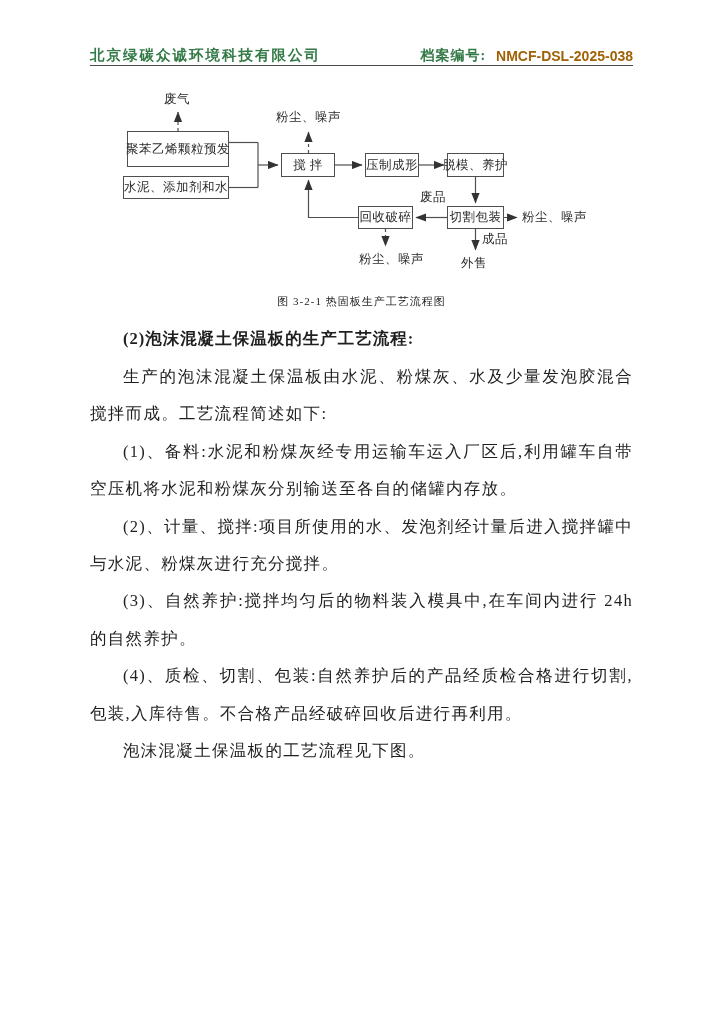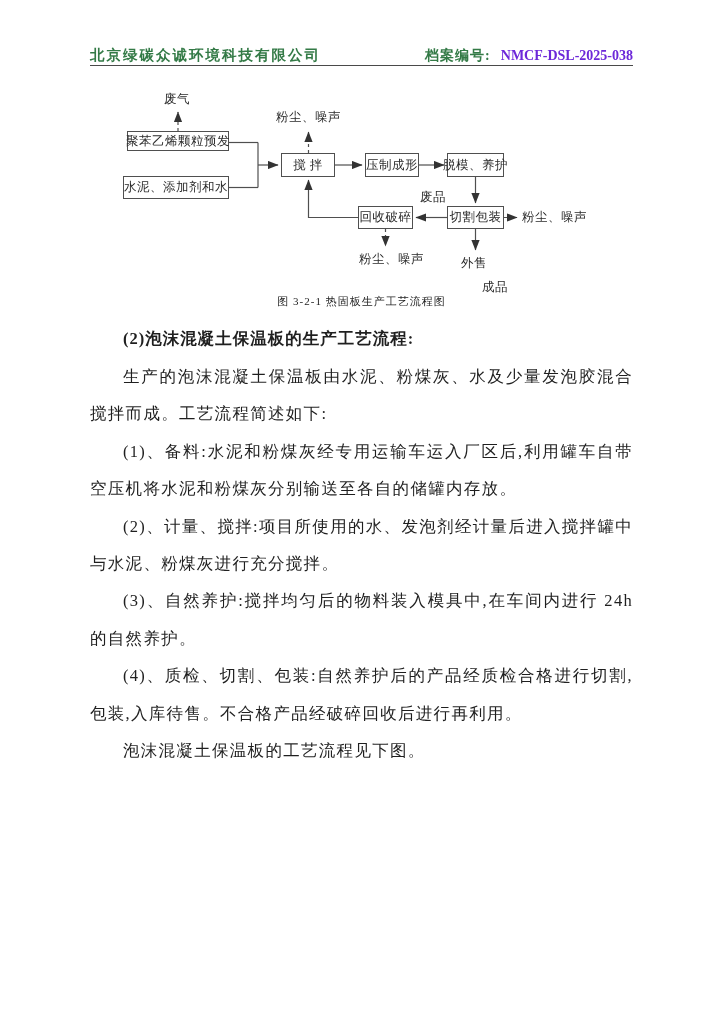--- a/index.html
+++ b/index.html
@@ -36,23 +36,23 @@
     display: flex;
     gap: 10px;
     align-items: center;
   }
   .header .archive-label {
     color: #337a46;
     font-weight: bold;
     letter-spacing: 1px;
   }
   .header .archive-no {
-    color: #6d28d9;
+    color: #a16207;
     font-weight: bold;
-    font-family: Liberation Serif, serif;
+    font-family: Liberation Sans, sans-serif;
   }
   
   .flowchart {
     position: absolute;
     left: 90px; top: 88px;
     width: 545px; height: 195px;
   }
   .flowchart svg {
     position: absolute;
     left: 0; top: 0;
@@ -154,33 +154,33 @@
 
         <g stroke-dasharray="3,3">
           <path d="M88,43 V24" marker-end="url(#arr)"></path>
           <path d="M218.5,65 V44" marker-end="url(#arr)"></path>
           <path d="M295.5,141 V158" marker-end="url(#arr)"></path>
           <path d="M414,129.5 H427" marker-end="url(#arr)"></path>
         </g>
       </g>
     </svg>
 
-    <div class="fc-box" style="left:37px; top:43px; width:102px; height:20px;">聚苯乙烯颗粒预发</div>
+    <div class="fc-box" style="left:37px; top:43px; width:102px; height:36px;">聚苯乙烯颗粒预发</div>
     <div class="fc-box" style="left:33px; top:88px; width:106px; height:23px;">水泥、添加剂和水</div>
     <div class="fc-box" style="left:191px; top:65px; width:54px; height:24px;">搅 拌</div>
     <div class="fc-box" style="left:275px; top:65px; width:54px; height:24px;">压制成形</div>
     <div class="fc-box" style="left:357px; top:65px; width:57px; height:24px;">脱模、养护</div>
     <div class="fc-box" style="left:268px; top:118px; width:55px; height:23px;">回收破碎</div>
     <div class="fc-box" style="left:357px; top:118px; width:57px; height:23px;">切割包装</div>
 
     <div class="fc-label" style="left:74px; top:3px;">废气</div>
     <div class="fc-label" style="left:186px; top:21px;">粉尘、噪声</div>
     <div class="fc-label" style="left:330px; top:101px;">废品</div>
     <div class="fc-label" style="left:432px; top:121px;">粉尘、噪声</div>
-    <div class="fc-label" style="left:392px; top:143px;margin-top:48px;">成品</div>
+    <div class="fc-label" style="left:392px; top:143px;">成品</div>
     <div class="fc-label" style="left:371px; top:167px;">外售</div>
     <div class="fc-label" style="left:269px; top:163px;">粉尘、噪声</div>
   </div>
 
   <div class="content">
     <div class="caption">图 3-2-1 热固板生产工艺流程图</div>
     <div class="heading">(2)泡沫混凝土保温板的生产工艺流程:</div>
     <p class="para">生产的泡沫混凝土保温板由水泥、粉煤灰、水及少量发泡胶混合搅拌而成。工艺流程简述如下:</p>
     <p class="para">(1)、备料:水泥和粉煤灰经专用运输车运入厂区后,利用罐车自带空压机将水泥和粉煤灰分别输送至各自的储罐内存放。</p>
     <p class="para">(2)、计量、搅拌:项目所使用的水、发泡剂经计量后进入搅拌罐中与水泥、粉煤灰进行充分搅拌。</p>

